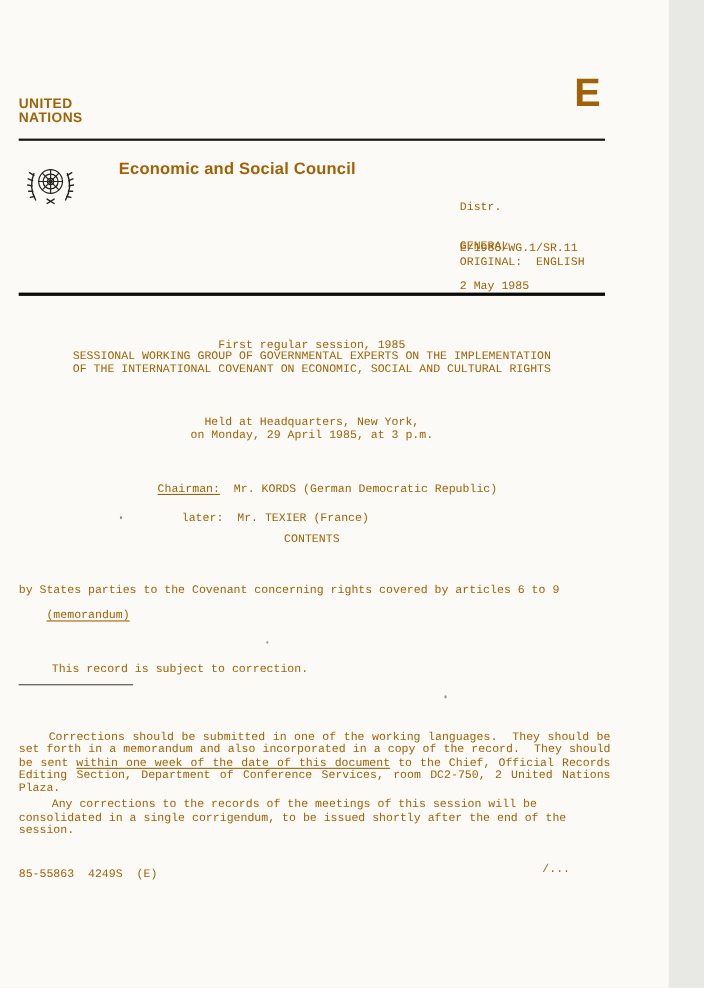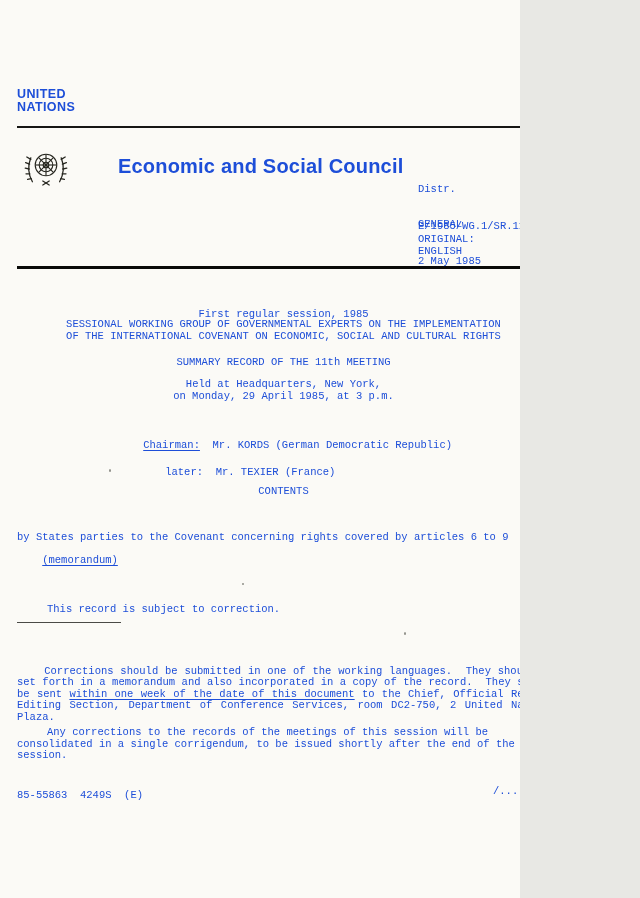--- a/index.html
+++ b/index.html
@@ -1,28 +1,28 @@
 <!DOCTYPE html>
 <html><head>
 <meta charset="utf-8">
 <style>
   html,body{margin:0;padding:0;}
   body{background:#e8e8e4;}
-  .page{position:relative;width:520px;height:898px;background:#fbfaf6;color:#1d4ed8;
+  .page{position:relative;width:608px;height:898px;background:#fbfaf6;color:#a16207;
         font-family:"Liberation Mono","DejaVu Sans Mono",monospace;overflow:hidden;}
   .abs{position:absolute;}
   .mono{font-size:10.5px;line-height:11.6px;white-space:pre-wrap;}
   .sans{font-family:"Liberation Sans","DejaVu Sans",sans-serif;}
   .center{left:17px;width:533px;text-align:center;}
 
   .org{left:17px;top:88px;font-weight:bold;font-size:12.5px;line-height:13px;letter-spacing:.4px;}
   .doc-letter{left:522px;top:67px;font-weight:bold;font-size:36px;line-height:34px;}
   .rule-top{left:17px;top:126px;width:533px;height:2px;background:#161614;}
   .emblem{left:22px;top:145px;width:48px;height:48px;}
-  .council{left:108px;top:145px;font-size:20px;font-weight:bold;margin:10px;letter-spacing:.2px;}
+  .council{left:108px;top:145px;font-size:15px;font-weight:bold;margin:0;letter-spacing:.2px;}
   .distr-block{left:418px;top:161px;}
   .symbol-block{left:418px;top:198px;}
   .original-line{left:418px;top:234px;}
   .rule-thick{left:17px;top:266px;width:533px;height:3px;background:#0a0a08;}
 
   .session-line{top:296px;margin-top:13px;}
   .wg-line1{top:319px;}
   .wg-line2{top:331px;}
   .record-title{top:357px;}
   .venue-line1{top:379px;}
@@ -100,21 +100,20 @@
 
   <div class="abs original-line mono">ORIGINAL:  ENGLISH</div>
 
   <div class="abs rule-thick"></div>
 
   <div class="abs center mono session-line">First regular session, 1985</div>
 
   <div class="abs center mono wg-line1">SESSIONAL WORKING GROUP OF GOVERNMENTAL EXPERTS ON THE IMPLEMENTATION</div>
   <div class="abs center mono wg-line2">OF THE INTERNATIONAL COVENANT ON ECONOMIC, SOCIAL AND CULTURAL RIGHTS</div>
 
-  <div class="abs center mono record-title">SUMMARY RECORD OF THE 11th MEETING</div>
 
   <div class="abs center mono venue-line1">Held at Headquarters, New York,</div>
   <div class="abs center mono venue-line2">on Monday, 29 April 1985, at 3 p.m.</div>
 
   <div class="abs mono chairman-line">
     <span class="u">Chairman:</span><span>  Mr. KORDS (German Democratic Republic)</span>
   </div>
 
   <div class="abs mono later-line">
     <span>later:</span><span>  Mr. TEXIER (France)</span>

